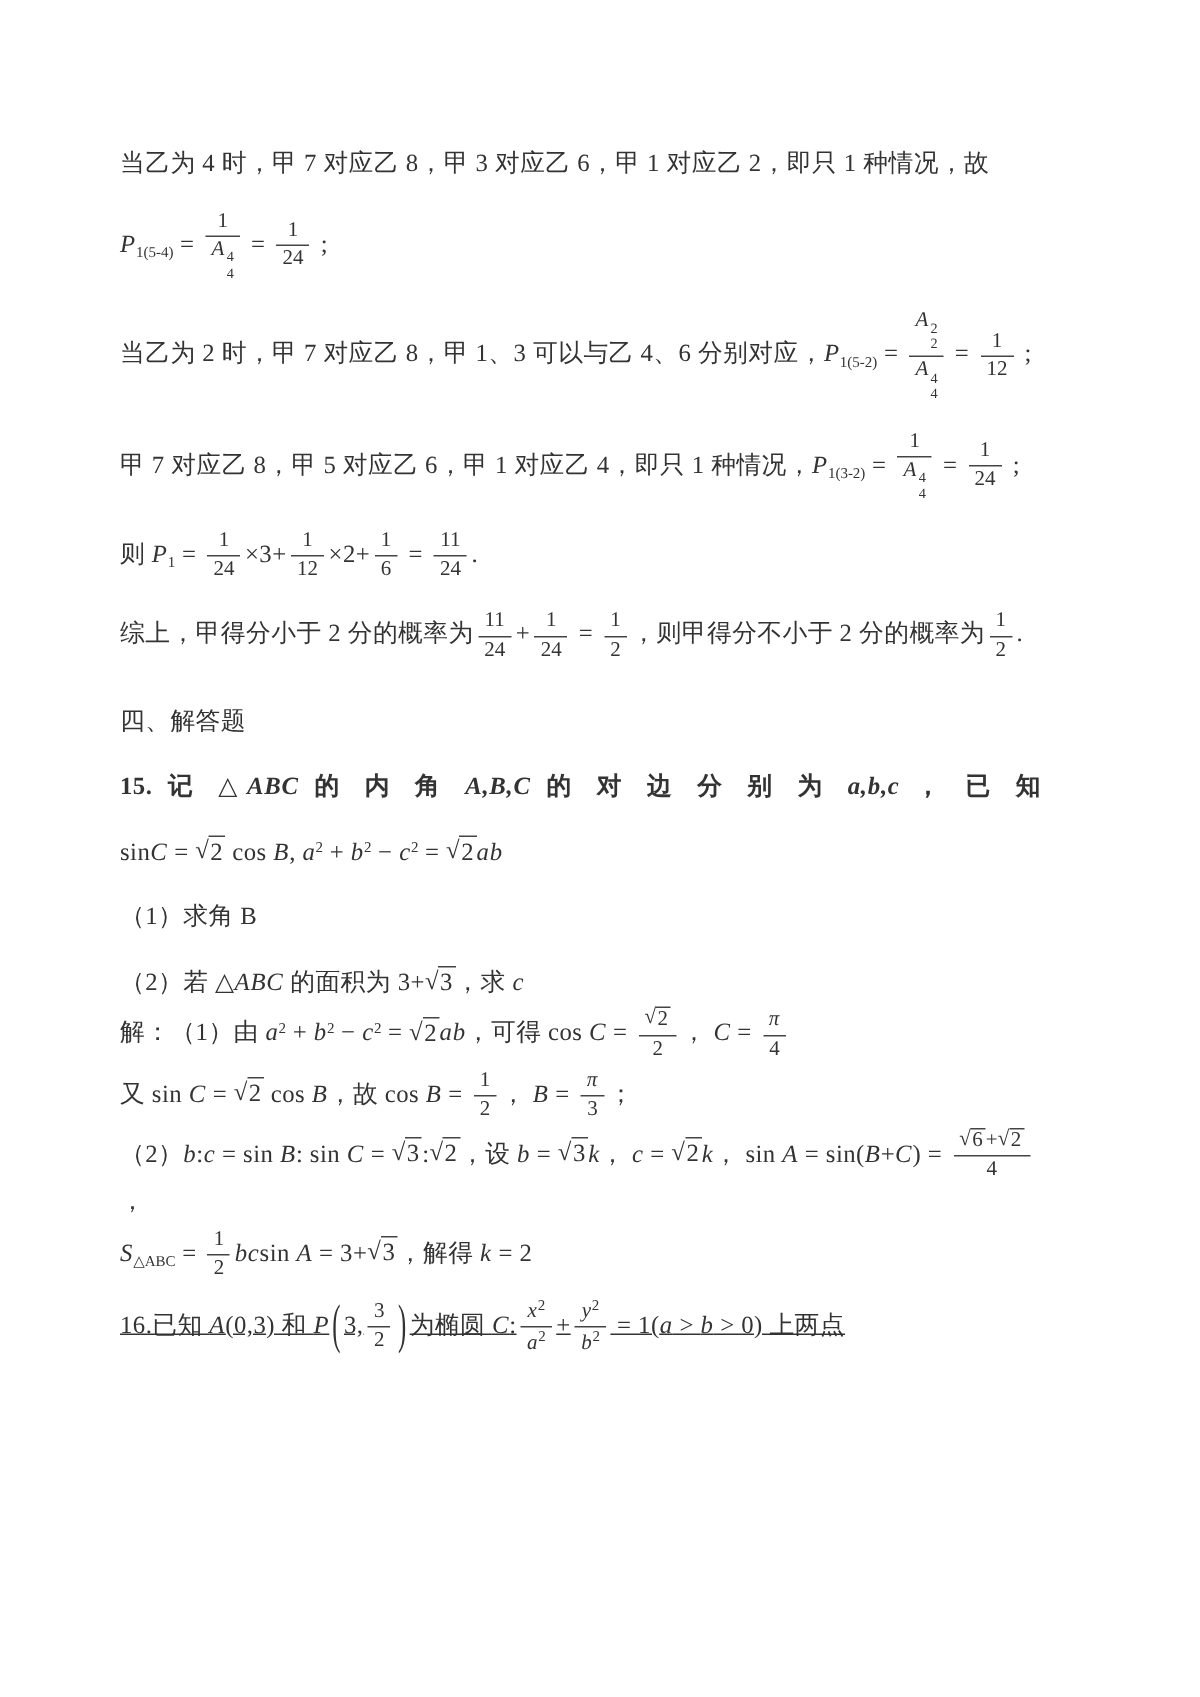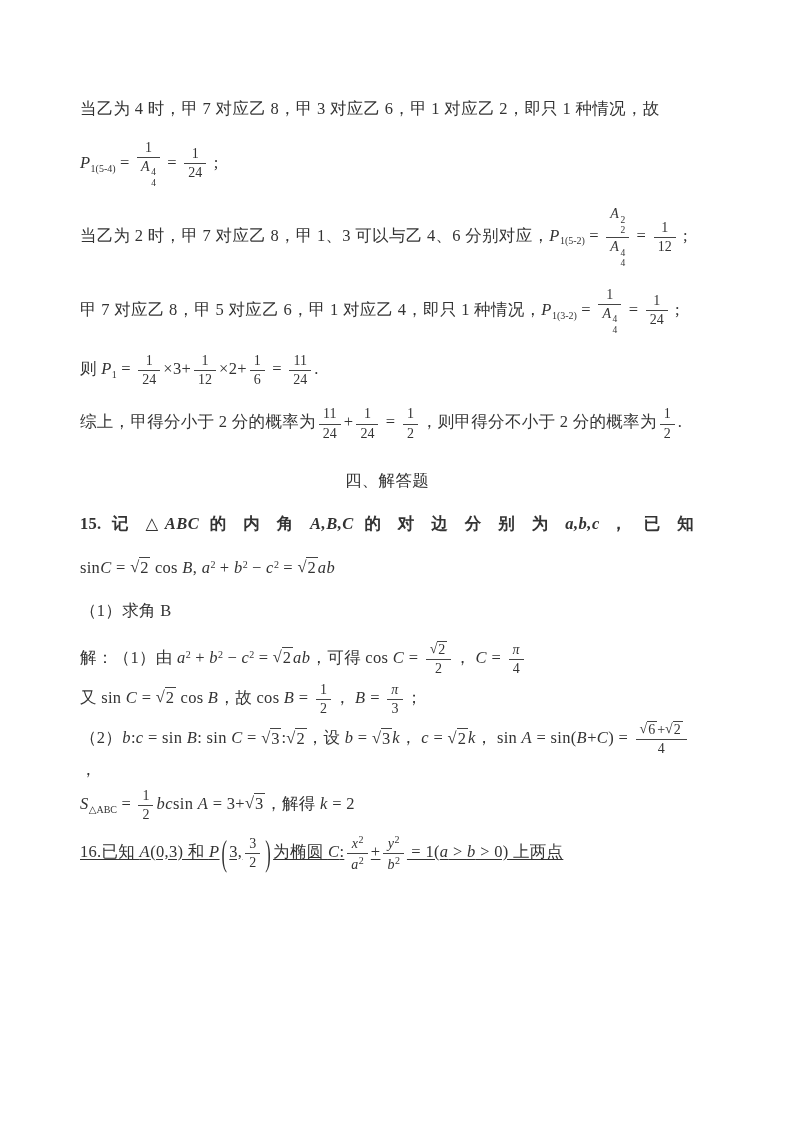--- a/index.html
+++ b/index.html
@@ -50,21 +50,21 @@
   .sqrt .radi { border-top: 1px solid #444; padding: 0 2px 0 1px; }
   
   .bigp {
     display: inline-block;
     transform: scaleY(2.2);
     vertical-align: middle;
     line-height: 1; margin: 0 2px;
     font-weight: 300;
   }
   
-  [data-name="section-header-4"] { margin-top: 26px; text-align: center; }
+  [data-name="section-header-4"] { margin-top: 26px; }
   [data-name="problem-15-intro"] { text-align: justify; text-align-last: justify; font-weight: bold; }
   [data-name="problem-15-q2"],
   [data-name="solution-15-step1"],
   [data-name="solution-15-step2"],
   [data-name="solution-15-step3"],
   [data-name="solution-15-step4"] { margin-bottom: 5px; }
   [data-name="problem-16-intro"] { margin-top: 11px; text-decoration: underline; }
 </style>
 </head>
 <body>
@@ -128,20 +128,21 @@
           <span class="num">1</span>
           <span class="den">2</span>
         </span>，则甲得分不小于 2 分的概率为<span class="frac">
           <span class="num">1</span>
           <span class="den">2</span>
         </span>.</div>
       <div class="line" data-name="section-header-4">四、解答题</div>
       <div class="line" data-name="problem-15-intro">15. 记 △<span class="mi">ABC</span> 的 内 角 <span class="mi">A,B,C</span> 的 对 边 分 别 为 <span class="mi">a,b,c</span> ， 已 知</div>
       <div class="line" data-name="problem-15-given">sin<span class="mi">C</span> = <span class="sqrt"><span class="rad">√</span><span class="radi">2</span></span> cos <span class="mi">B</span>, <span class="mi">a</span><sup class="msmall">2</sup> + <span class="mi">b</span><sup class="msmall">2</sup> − <span class="mi">c</span><sup class="msmall">2</sup> = <span class="sqrt"><span class="rad">√</span><span class="radi">2</span></span><span class="mi">ab</span></div>
       <div class="line" data-name="problem-15-q1">（1）求角 B</div>
+      <div class="line" data-name="problem-15-q2">（2）若 △<span class="mi">ABC</span> 的面积为 3+<span class="sqrt"><span class="rad">√</span><span class="radi">3</span></span>，求 <span class="mi">c</span></div>
       <div class="line" data-name="solution-15-step1">解：（1）由 <span class="mi">a</span><sup class="msmall">2</sup> + <span class="mi">b</span><sup class="msmall">2</sup> − <span class="mi">c</span><sup class="msmall">2</sup> = <span class="sqrt"><span class="rad">√</span><span class="radi">2</span></span><span class="mi">ab</span>，可得 cos <span class="mi">C</span> = <span class="frac">
           <span class="num"><span class="sqrt"><span class="rad">√</span><span class="radi">2</span></span></span>
           <span class="den">2</span>
         </span>， <span class="mi">C</span> = <span class="frac">
           <span class="num"><span class="mi">π</span></span>
           <span class="den">4</span>
         </span></div>
       <div class="line" data-name="solution-15-step2">又 sin <span class="mi">C</span> = <span class="sqrt"><span class="rad">√</span><span class="radi">2</span></span> cos <span class="mi">B</span>，故 cos <span class="mi">B</span> = <span class="frac">
           <span class="num">1</span>
           <span class="den">2</span>

